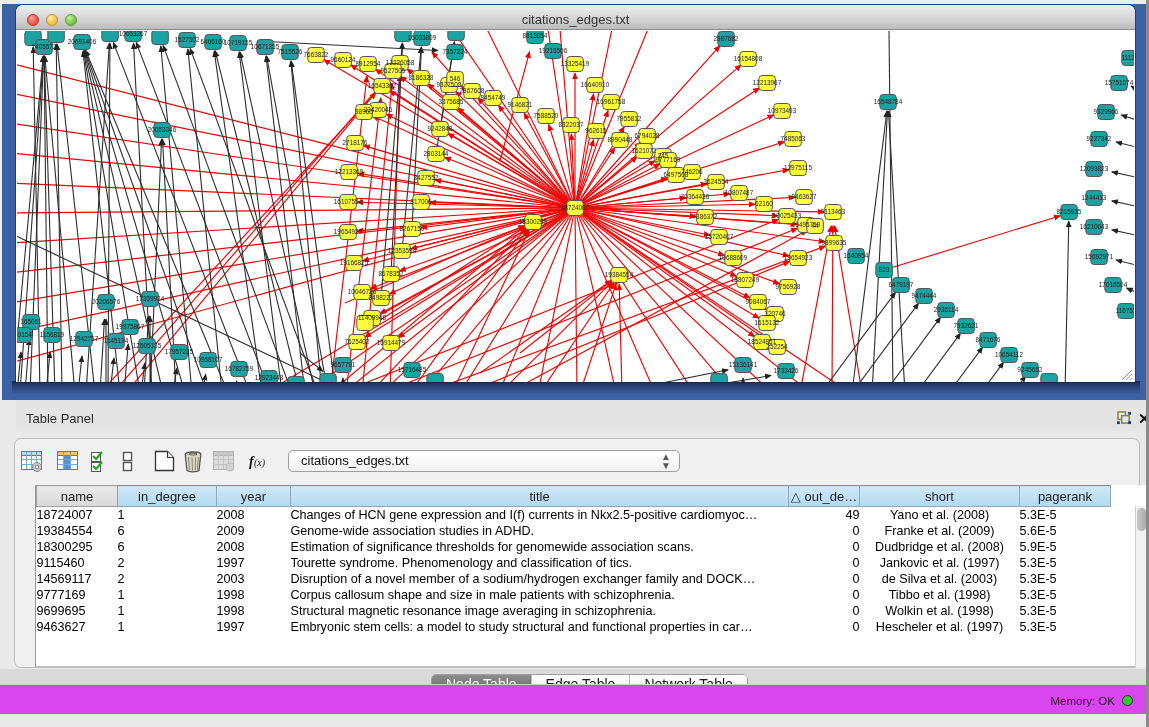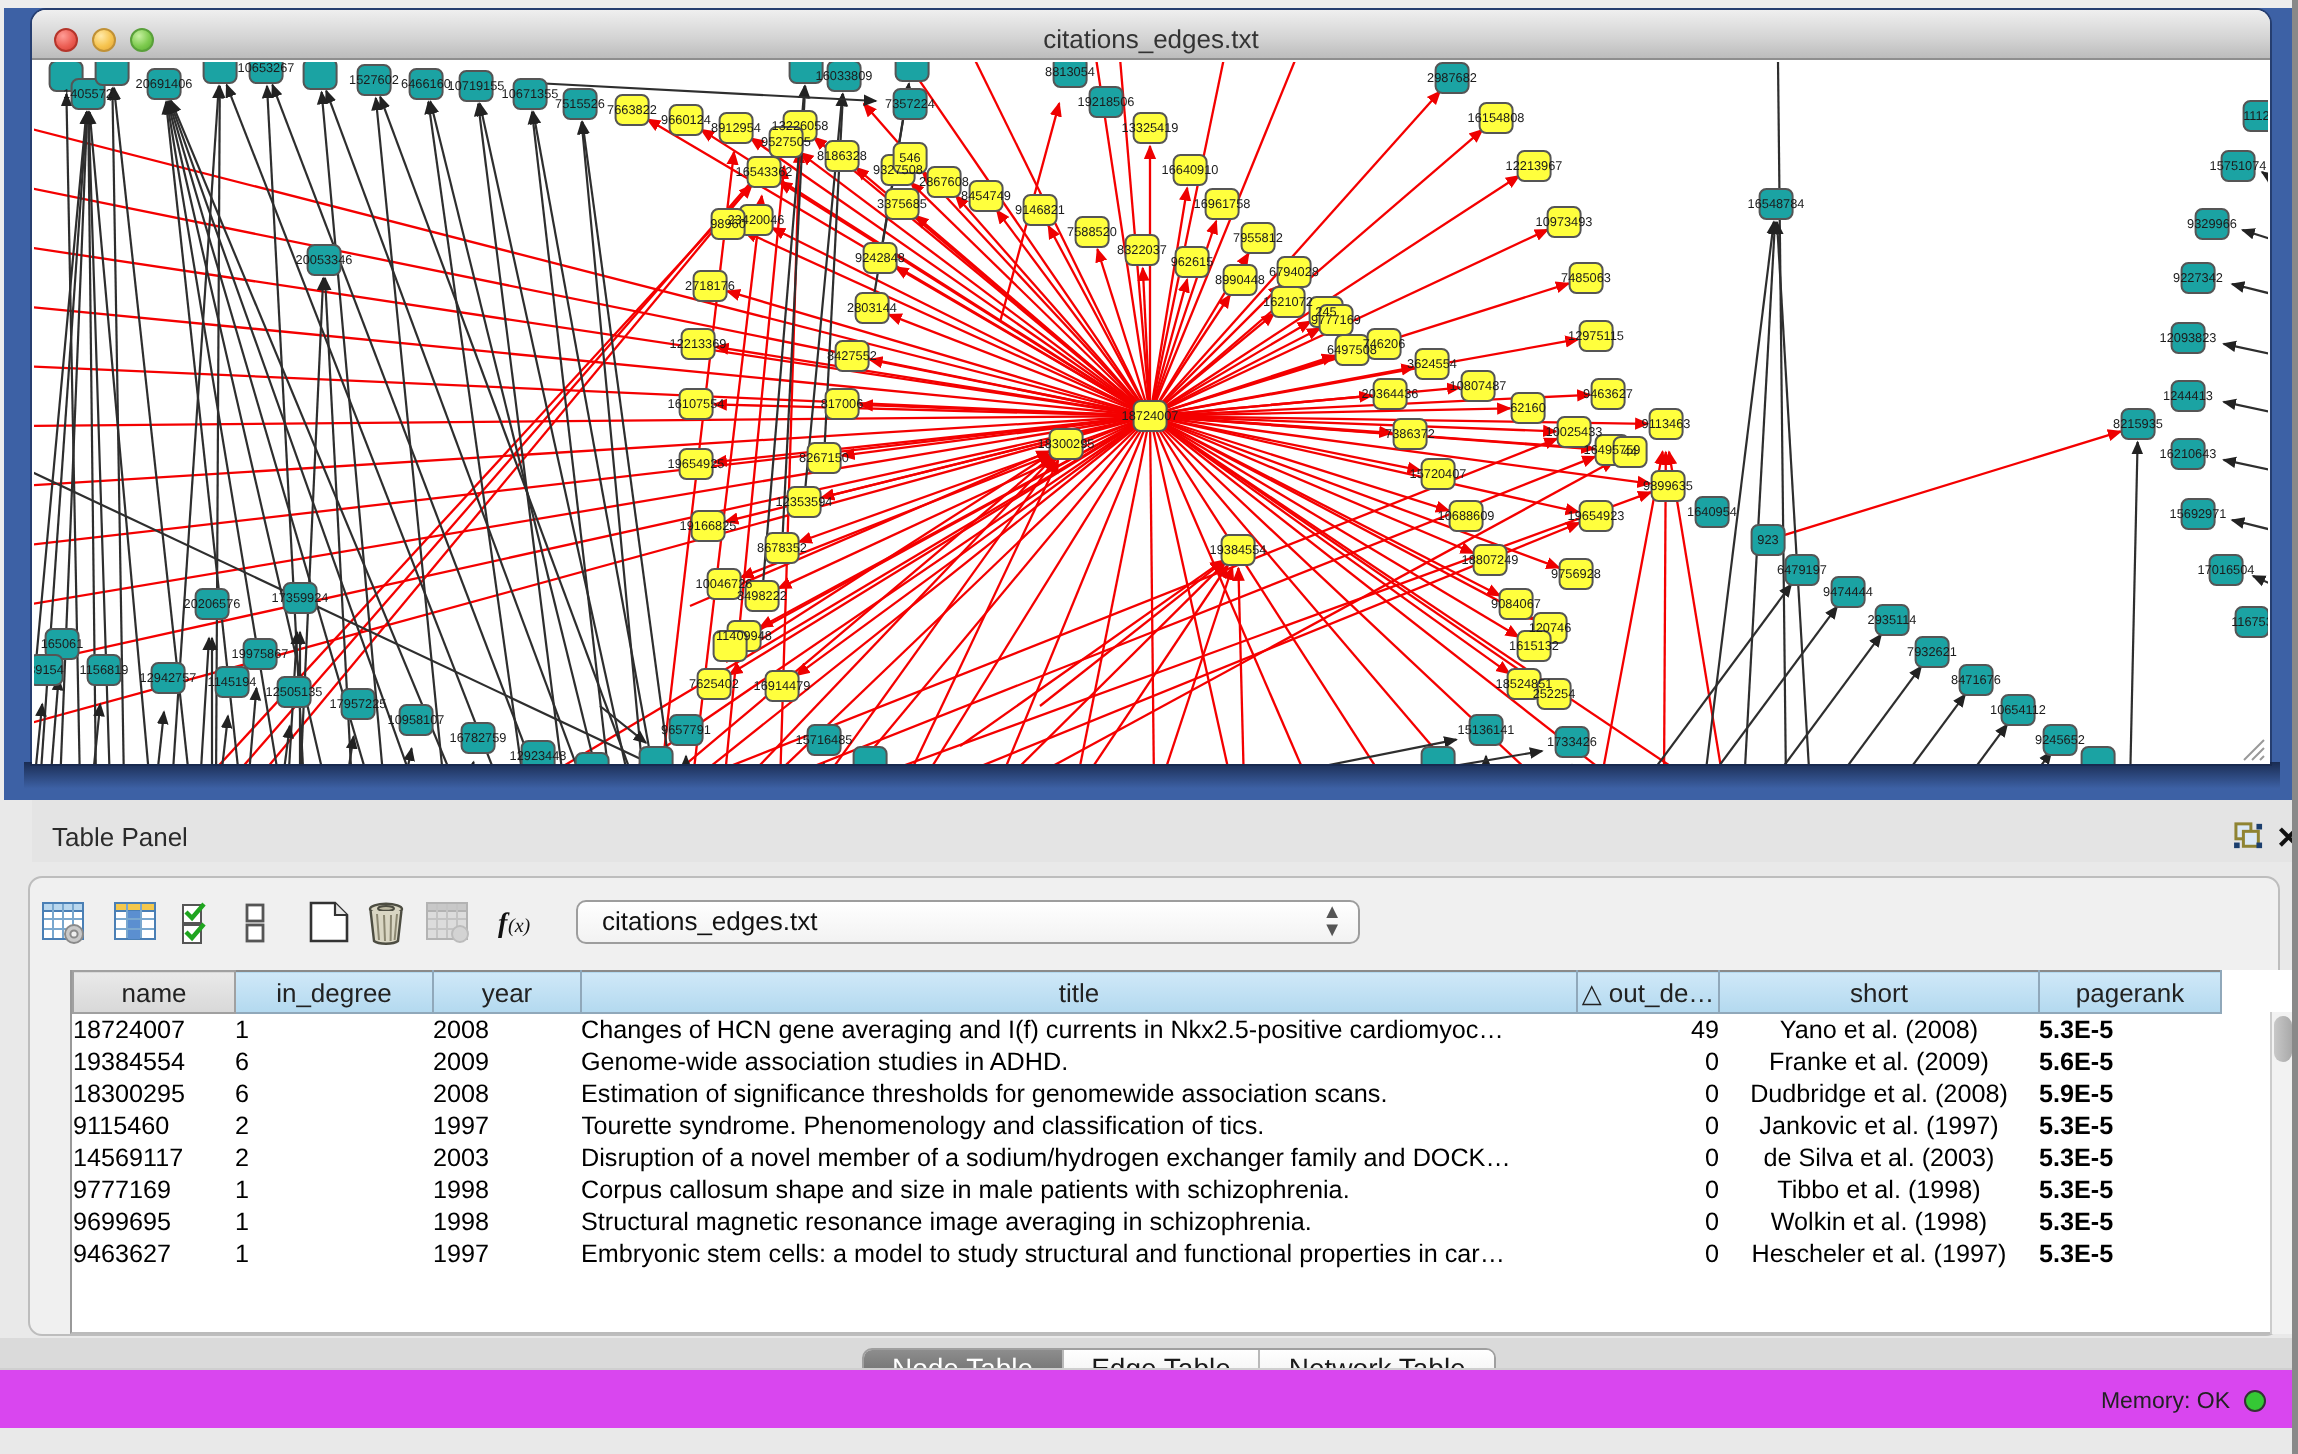--- a/index.html
+++ b/index.html
@@ -28,21 +28,21 @@
 .card { position:absolute; left:14px; top:38px; width:1126px; height:230px; background:#f0f0f0; border:1px solid #bdbdbd; border-radius:7px; }
 .combo { position:absolute; left:273px; top:11px; width:392px; height:22px; background:linear-gradient(#ffffff,#f2f2f2); border:1px solid #9d9d9d; border-radius:5px; font-size:13px; color:#111; line-height:20px; padding-left:12px; }
 .combo .arr { position:absolute; right:8px; top:1px; font-size:10px; color:#555; line-height:9px; text-align:center; }
 .tblwrap { position:absolute; left:4px; top:46px; width:1113px; height:182px; background:#fff; border-left:1px solid #999; border-right:1px solid #999; border-bottom:1px solid #bbb;margin-left:16px; }
 table.t { border-collapse:collapse; table-layout:fixed; width:1074px; font-size:12.6px; color:#000; }
 table.t th { height:21px; font-weight:normal; font-size:13px; color:#222;
   background:linear-gradient(#cfe8f8,#b3d9ef); border:1px solid #90a8ba; border-top:1px solid #8a8a8a; }
 table.t th.c1 { background:linear-gradient(#e9e9e9,#d8d8d8); border-color:#a0a0a0; }
 table.t td { height:16px; padding:0; white-space:nowrap; overflow:hidden; }
 .c1{width:81px;} .c2{width:99px;} .c3{width:74px;} .c4{width:498px;} .c5{width:71px;} .c6{width:160px;} .c7{width:91px;}
-td.c1{padding-left:4px;} td.c2{padding-left:7px;} td.c3{padding-left:8px;} td.c4{padding-left:5px;} td.c5{padding-left:5px;text-align:right;} td.c6{text-align:center;} td.c7{padding-left:5px;font-weight:bold;}
+td.c1{padding-left:4px;} td.c2{padding-left:7px;} td.c3{padding-left:8px;} td.c4{padding-left:5px;} td.c5{padding-left:5px;text-align:right;} td.c6{text-align:center;} td.c7{padding-left:5px;}
 .sbar { position:absolute; right:0px; top:21px; width:12px; height:161px; background:#f2f2f2; border-left:1px solid #ccc; }
 .sthumb { position:absolute; left:1px; top:2px; width:9px; height:23px; background:linear-gradient(90deg,#c8c8c8,#a9a9a9); border-radius:5px; }
 .tabstrip { position:absolute; left:0; top:269px; width:100%; height:28px; background:#dadada; }
 .segs { position:absolute; left:431px; top:5px; height:20px; display:flex; border:1px solid #9f9f9f; border-radius:5px; overflow:hidden; background:#fff; }
 .seg { font-size:14px; color:#1a1a1a; line-height:19px; padding:0 14px; background:linear-gradient(#ffffff,#eeeeee); border-right:1px solid #b9b9b9; }
 .seg.sel { background:linear-gradient(#8d8d8d,#666666); color:#fff; }
 .seg:last-child { border-right:none; }
 .status { position:absolute; left:0; top:284px; width:100%; height:30px; background:#d946ef; border-top:1px solid #cfcfcf; }
 .mem { position:absolute; right:31px; top:10px; font-size:11.5px; color:#222; }
 .dot { position:absolute; right:13px; top:10px; width:11px; height:11px; border-radius:50%; background:#35c835; border:1.5px solid #333; }
@@ -635,21 +635,21 @@
               <th class="c3">year</th>
               <th class="c4">title</th>
               <th class="c5">△ out_de…</th>
               <th class="c6">short</th>
               <th class="c7">pagerank</th>
             </tr>
 <tr>
               <td class="c1">18724007</td>
               <td class="c2">1</td>
               <td class="c3">2008</td>
-              <td class="c4">Changes of HCN gene averaging and I(f) currents in Nkx2.5-positive cardiomyoc…</td>
+              <td class="c4">Changes of HCN gene expression and I(f) currents in Nkx2.5-positive cardiomyoc…</td>
               <td class="c5">49</td>
               <td class="c6">Yano et al. (2008)</td>
               <td class="c7">5.3E-5</td>
             </tr>
 <tr>
               <td class="c1">19384554</td>
               <td class="c2">6</td>
               <td class="c3">2009</td>
               <td class="c4">Genome-wide association studies in ADHD.</td>
               <td class="c5">0</td>

